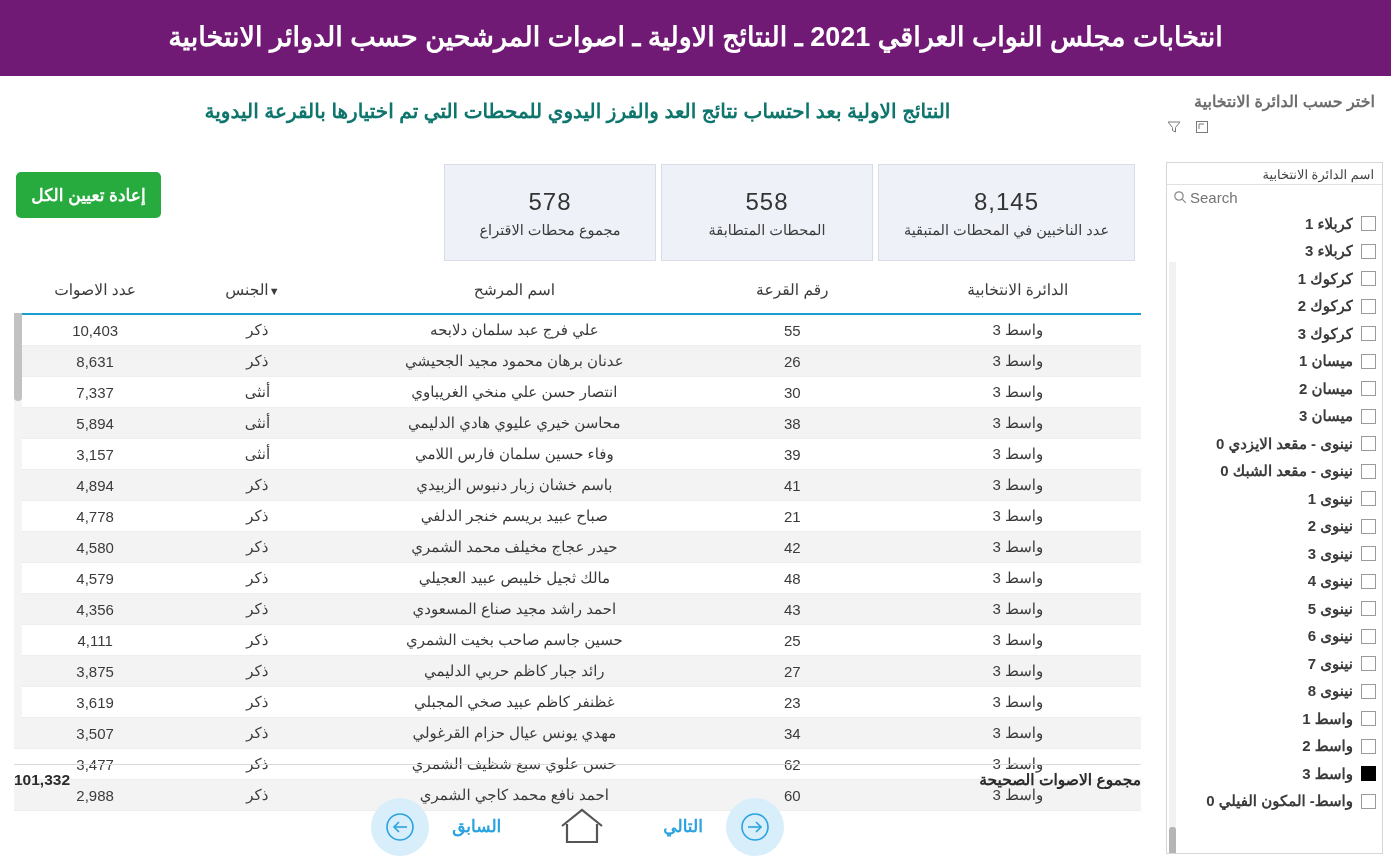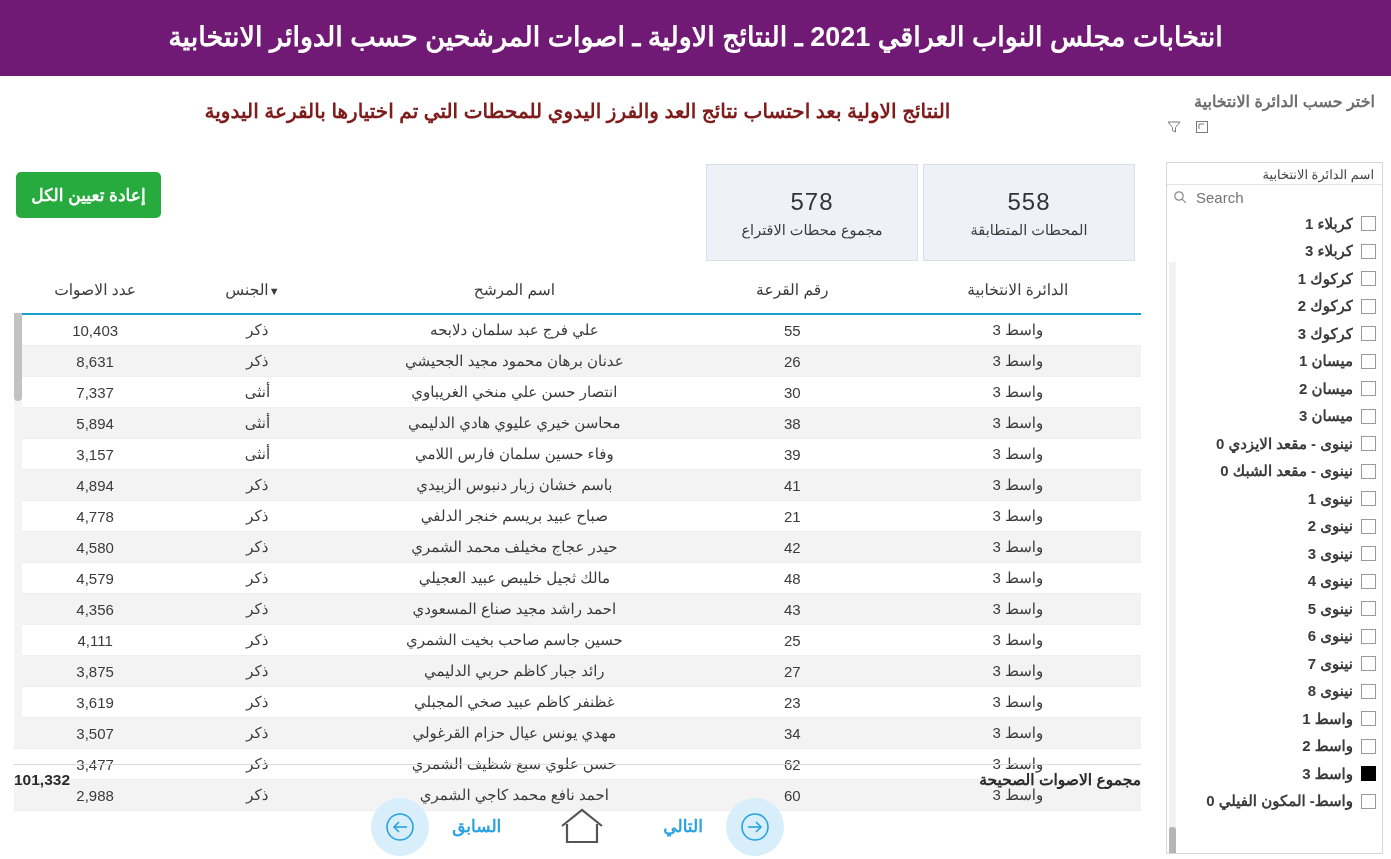--- a/index.html
+++ b/index.html
@@ -80,21 +80,20 @@
   .slicer-header {
     font-size: 13px;
     color: #444;
     padding: 4px 8px 2px 8px;
     text-align: right;
     border-bottom: 1px solid #e2e2e2;
   }
   .slicer-search {
     display: flex;
     align-items: center;
-    gap: 6px;
     padding: 3px 6px;
     direction: ltr;
   }
   .slicer-search .mag {
     width: 15px; height: 15px;
     color: #8a8a8a;
     font-size: 14px;
     flex: 0 0 auto;
   }
   .slicer-search input {
@@ -162,21 +161,21 @@
   
   .main {
     position: absolute;
     top: 76px;
     right: 236px;
     width: 1155px;
     height: 783px;
     background: #ffffff;
   }
   .subtitle {
-    color: #7f1d1d;
+    color: #0f766e;
     font-size: 20px;
     font-weight: bold;
     text-align: center;
     padding: 22px 60px 0 60px;
     line-height: 1.3;
   }
 
   
   .kpi-row {
     position: absolute;
@@ -488,20 +487,24 @@
     </div>
   </div>
 
   <div class="main">
 
     <div class="subtitle">النتائج الاولية بعد احتساب نتائج العد والفرز اليدوي للمحطات التي تم اختيارها بالقرعة اليدوية</div>
 
     <button class="reset-btn">إعادة تعيين الكل</button>
 
     <div class="kpi-row">
+      <div class="kpi-card wide">
+        <div class="kpi-value">8,145</div>
+        <div class="kpi-label">عدد الناخبين في المحطات المتبقية</div>
+      </div>
       <div class="kpi-card">
         <div class="kpi-value">558</div>
         <div class="kpi-label">المحطات المتطابقة</div>
       </div>
       <div class="kpi-card">
         <div class="kpi-value">578</div>
         <div class="kpi-label">مجموع محطات الاقتراع</div>
       </div>
     </div>
 

